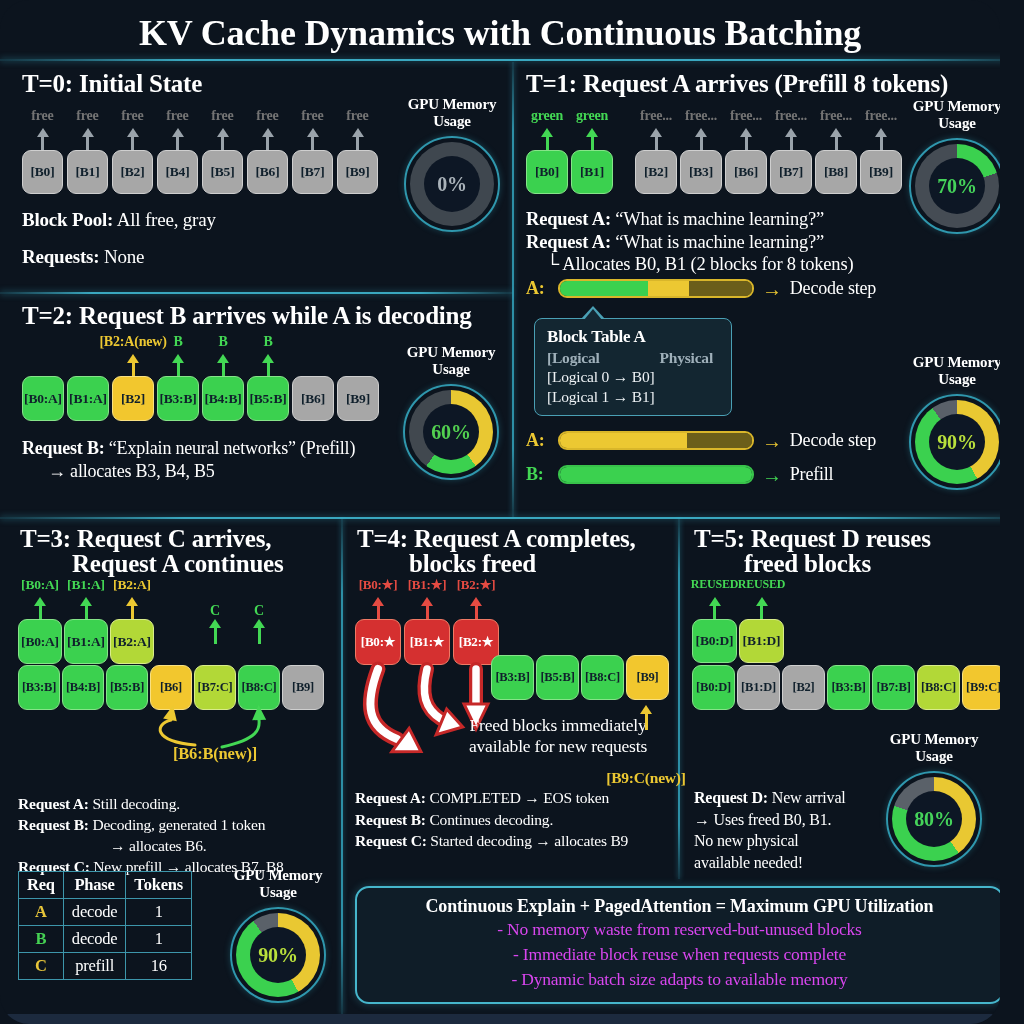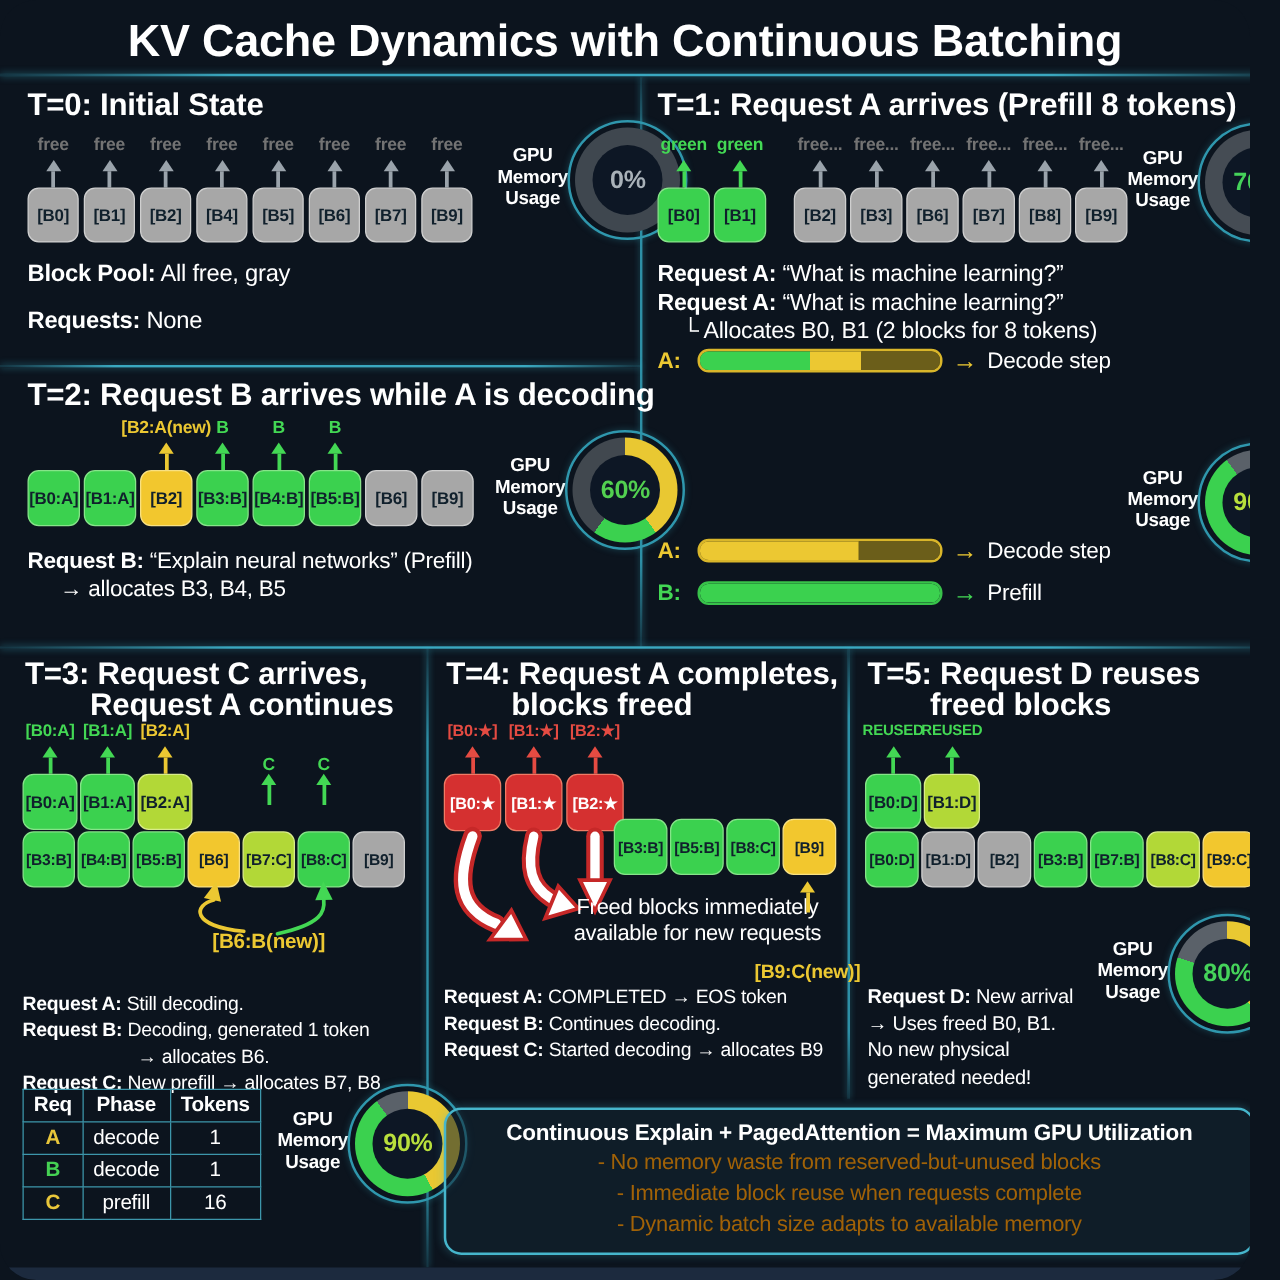--- a/index.html
+++ b/index.html
@@ -1,17 +1,17 @@
 <!DOCTYPE html>
 <html><head>
 <meta charset="utf-8">
 <style>
   html,body{margin:0;padding:0;background:#0c141e;}
   #stage{position:relative;width:1000px;height:1024px;background:#0c141e;overflow:hidden;
-         font-family:Liberation Sans, sans-serif;color:#f2f5f7;letter-spacing:-0.2px;border-radius:29px;}
+         font-family:Liberation Serif, serif;color:#f2f5f7;letter-spacing:-0.2px;border-radius:29px;}
   .abs{position:absolute;}
   #main-title{top:12px;left:0;width:100%;text-align:center;font-size:36px;font-weight:bold;color:#fff;}
   .divider{background:linear-gradient(90deg,rgba(45,143,166,.25),#3aa8c0 18%,#3aa8c0 82%,rgba(45,143,166,.25));
            box-shadow:0 0 6px rgba(64,196,221,.55);}
   .vdivider{background:linear-gradient(180deg,rgba(45,143,166,.25),#2d8fa6 15%,#2d8fa6 85%,rgba(45,143,166,.25));
            box-shadow:0 0 5px rgba(64,196,221,.45);}
   .phead{position:absolute;font-weight:bold;font-size:25px;color:#fff;white-space:nowrap;}
   
   .brow{position:absolute;display:flex;}
   .bcell{display:flex;flex-direction:column;align-items:center;width:var(--bw);flex:none;}
@@ -30,21 +30,21 @@
   .bk-red{background:#d53030;border:1.5px solid #ef7a65;color:#fff;}
   .tc-gray{--c:#9aa3ab;color:#737373;}
   .tc-green{--c:#43d854;color:#43d854;}
   .tc-yellow{--c:#ecc832;color:#ecc832;}
   .tc-red{--c:#e54b42;color:#e54b42;}
   
   .tlines{position:absolute;}
   .tline{font-size:var(--fs,18.5px);line-height:var(--lh,23px);color:#fff;}
   .tline b{font-weight:bold;}
   
-  .gauge{position:absolute;display:flex;align-items:center;}
+  .gauge{position:absolute;display:flex;flex-direction:column;align-items:center;}
   .glabel{font-weight:bold;font-size:15px;line-height:17px;color:#fff;text-align:center;margin-bottom:6px;}
   .gouter{border:2px solid #2f97ad;border-radius:50%;padding:4px;box-shadow:0 0 6px rgba(47,151,173,.35);}
   .gring{width:84px;height:84px;border-radius:50%;display:flex;align-items:center;justify-content:center;}
   .ghole{width:56px;height:56px;border-radius:50%;background:#0d1725;display:flex;align-items:center;justify-content:center;}
   .gval{font-weight:bold;font-size:20px;}
   
   .bar-row{position:absolute;display:flex;align-items:center;gap:8px;}
   .plabel{font-weight:bold;font-size:18px;width:24px;flex:none;}
   .ptrack{width:192px;height:15px;border:2px solid;border-radius:9px;overflow:hidden;display:flex;flex:none;background:#4a4213;}
   .pseg{height:100%;}
@@ -63,21 +63,21 @@
   
   .rtable{border-collapse:collapse;}
   .rtable th,.rtable td{border:1.5px solid #3d96ab;text-align:center;font-size:16.5px;color:#fff;padding:3px 8px;}
   .rtable th{font-weight:bold;}
   
   .ftag{position:absolute;display:flex;flex-direction:column;align-items:center;font-weight:bold;}
   .smalltext{position:absolute;font-weight:bold;white-space:nowrap;}
   #summary-box{position:absolute;left:355px;top:886px;width:645px;height:114px;border:2px solid #46b6cc;
            border-radius:14px;background:rgba(18,36,50,.55);box-shadow:0 0 8px rgba(70,182,204,.3);}
   #summary-title{margin-top:8px;text-align:center;font-weight:bold;font-size:18px;color:#fff;}
-  .sum-line{text-align:center;font-size:17.5px;line-height:25px;color:#a16207;}
+  .sum-line{text-align:center;font-size:17.5px;line-height:25px;color:#d946ef;}
   #bottom-strip{position:absolute;left:0;bottom:0;width:100%;height:10px;background:#1c2a3e;}
   svg{position:absolute;pointer-events:none;}
 </style>
 </head>
 <body>
 
 <div id="stage">
 
   <div class="abs" id="main-title">KV Cache Dynamics with Continuous Batching</div>
   <div class="abs divider" style="top:59px;left:0;width:1024px;height:2px"></div>
@@ -248,20 +248,29 @@
     <div class="bar-row" style="left:4px;top:212px">
         <span class="plabel" style="color: rgb(236, 200, 50);">A:</span>
         <div class="ptrack" style="border-color: rgb(217, 182, 42);">
           <div class="pseg" style="width: 46%; background: rgb(59, 209, 79);"></div>
           <div class="pseg" style="width: 21%; background: rgb(236, 200, 50);"></div>
           <div class="pseg" style="width: 33%; background: rgb(107, 94, 26);"></div>
         </div>
         <span class="parrow" style="color: rgb(236, 200, 50);">→</span>
         <span class="pcapt">Decode step</span>
       </div>
+    <div class="callout" style="left:12px;top:252px">
+      <div class="co-title">Block Table A</div>
+      <div class="co-head">
+        <span>[Logical</span>
+        <span>Physical</span>
+      </div>
+      <div class="co-row">[Logical 0 → B0]</div>
+      <div class="co-row">[Logical 1 → B1]</div>
+    </div>
     <div class="bar-row" style="left:4px;top:364px">
         <span class="plabel" style="color: rgb(236, 200, 50);">A:</span>
         <div class="ptrack" style="border-color: rgb(217, 182, 42);">
           <div class="pseg" style="width: 66%; background: rgb(236, 200, 50);"></div>
           <div class="pseg" style="width: 34%; background: rgb(107, 94, 26);"></div>
         </div>
         <span class="parrow" style="color: rgb(236, 200, 50);">→</span>
         <span class="pcapt">Decode step</span>
       </div>
     <div class="bar-row" style="left:4px;top:398px">
@@ -604,21 +613,21 @@
           <div class="block bk-yellowgreen">[B8:C]</div>
         </div>
         <div class="bcell">
           <div class="block bk-yellow">[B9:C]</div>
         </div>
       </div>
     <div class="tlines" style="left:14px;top:268px;--fs:16px;--lh:21.5px">
         <div class="tline"><b>Request D:</b> New arrival</div>
         <div class="tline">→ Uses freed B0, B1.</div>
         <div class="tline">No new physical</div>
-        <div class="tline">generated needed!</div>
+        <div class="tline">available needed!</div>
       </div>
     <div class="gauge" style="left:198px;top:212px;width:112px">
         <div class="glabel">GPU Memory Usage</div>
         <div class="gouter">
           <div class="gring" style="background: conic-gradient(rgb(233, 200, 50) 0%, rgb(233, 200, 50) 40%, rgb(59, 209, 79) 40%, rgb(59, 209, 79) 80%, rgb(90, 97, 105) 80%, rgb(90, 97, 105) 100%);">
             <div class="ghole">
               <span class="gval" style="color: rgb(69, 211, 90);">80%</span>
             </div>
           </div>
         </div>

